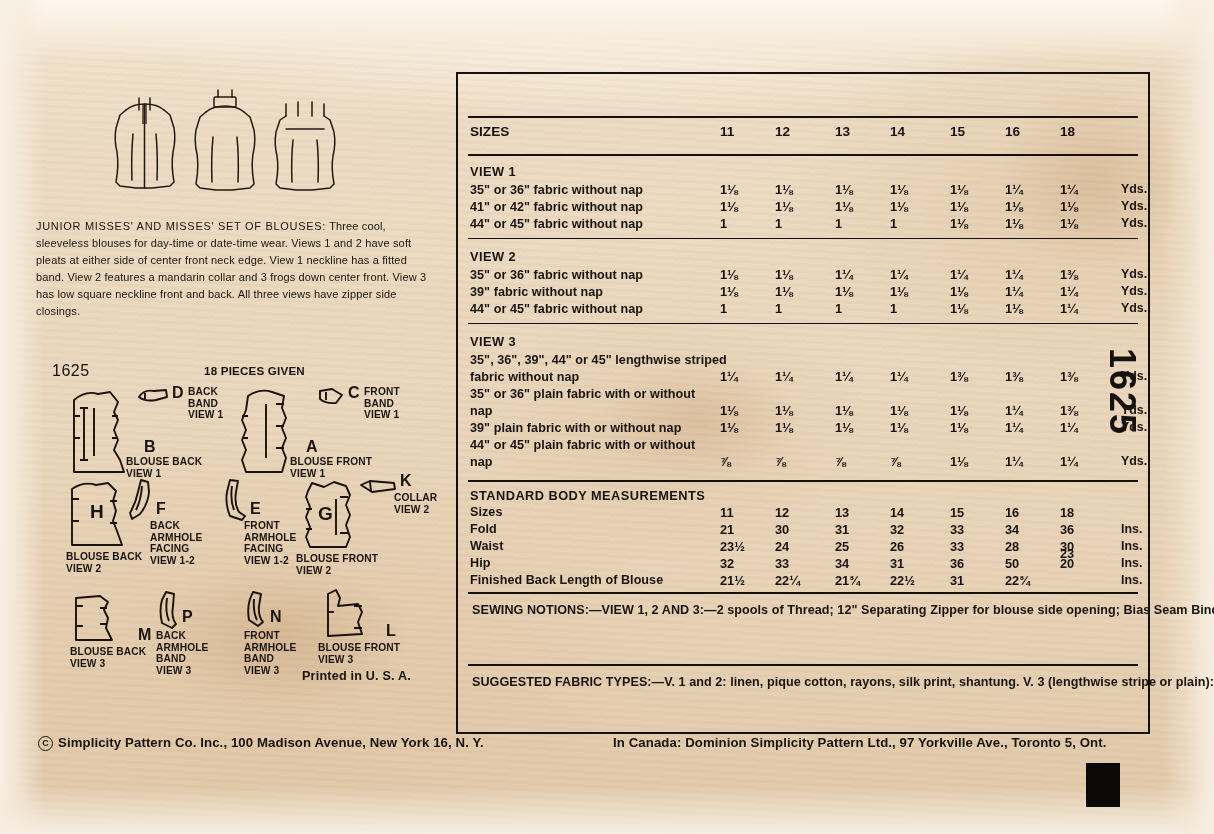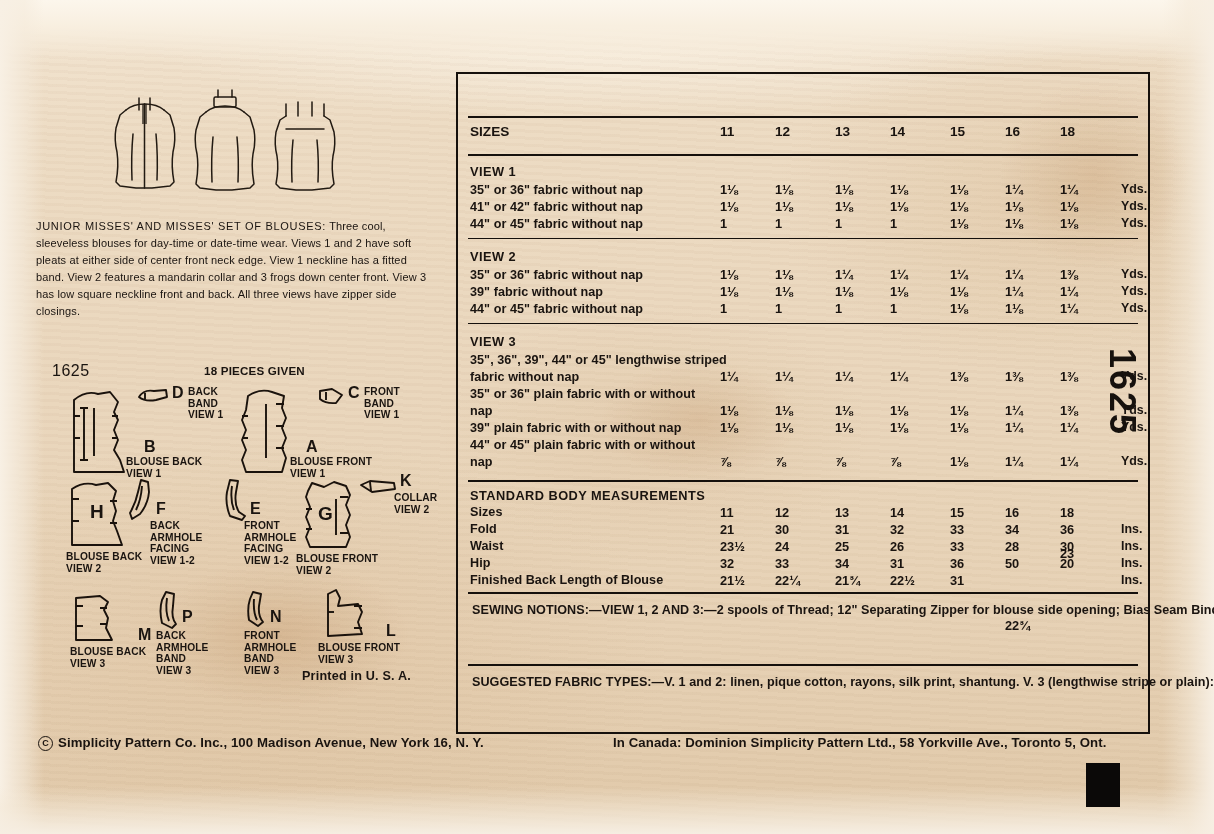--- a/index.html
+++ b/index.html
@@ -297,21 +297,21 @@
   <div class="ltr" style="left:68px;top:34px;">L</div>
   <div class="cap" style="left:0px;top:54px;">BLOUSE FRONT
 VIEW 3</div>
 </div>
 
 <div id="printed-usa">Printed in U. S. A.</div>
 
 <div id="footer-left">
   <span class="c">C</span><span>Simplicity Pattern Co. Inc., 100 Madison Avenue, New York 16, N. Y.</span>
 </div>
-<div id="footer-right">In Canada: Dominion Simplicity Pattern Ltd., 58 Yorkville Ave., Toronto 5, Ont.</div>
+<div id="footer-right">In Canada: Dominion Simplicity Pattern Ltd., 97 Yorkville Ave., Toronto 5, Ont.</div>
 <div id="black-block"></div>
 
 <div id="side-number">1625</div>
 
 <div id="tbox">
   <div class="rule" style="top:42px;"></div>
 
   <div class="txt hdr" style="left:12px;top:50px;">SIZES</div>
   <div id="size-headers">
       <div class="txt hdr" style="left: 262px; top: 50px;">11</div>
@@ -460,21 +460,21 @@
       <div class="txt val" style="left: 492px; top: 482px;">36</div>
       <div class="txt val" style="left: 547px; top: 482px;">50</div>
       <div class="txt val" style="left: 602px; top: 482px;">20</div>
       <div class="txt units" style="left: 663px; top: 482px;">Ins.</div>
       <div class="txt rowlabel" style="left: 12px; top: 499px;">Finished Back Length of Blouse</div>
       <div class="txt val" style="left: 262px; top: 499px;">21½</div>
       <div class="txt val" style="left: 317px; top: 499px;">22¼</div>
       <div class="txt val" style="left: 377px; top: 499px;">21¾</div>
       <div class="txt val" style="left: 432px; top: 499px;">22½</div>
       <div class="txt val" style="left: 492px; top: 499px;">31</div>
-      <div class="txt val" style="left: 547px; top: 499px; margin-top: 45px;">22¾</div>
+      <div class="txt val" style="left: 547px; top: 499px;">22¾</div>
       <div class="txt val" style="left: 602px; top: 472px;">23</div>
       <div class="txt units" style="left: 663px; top: 499px;">Ins.</div>
     </div>
   <div class="rule" style="top:518px;"></div>
 
   <div class="txt para" style="left:14px;top:528px;width:658px;text-indent:0;">SEWING NOTIONS:—VIEW 1, 2 AND 3:—2 spools of Thread; 12" Separating Zipper for blouse side opening; Bias Seam Binding—(Optional). VIEW 2:—1 Package of Double Fold Bias Tape for frogs or 3 Purchased Frogs. VIEW 1:—7" Neck Type Zipper for back neck opening.</div>
   <div class="rule" style="top:590px;"></div>
   <div class="txt para" style="left:14px;top:600px;width:658px;">SUGGESTED FABRIC TYPES:—V. 1 and 2: linen, pique cotton, rayons, silk print, shantung. V. 3 (lengthwise stripe or plain): linen, pique, cotton, rayons, shantung, silk. V. 3 also in velveteen, velvet, satin.</div>
 <div class="rule thin" style="top: 164px;"></div>
     <div class="rule thin" style="top: 249px;"></div>

